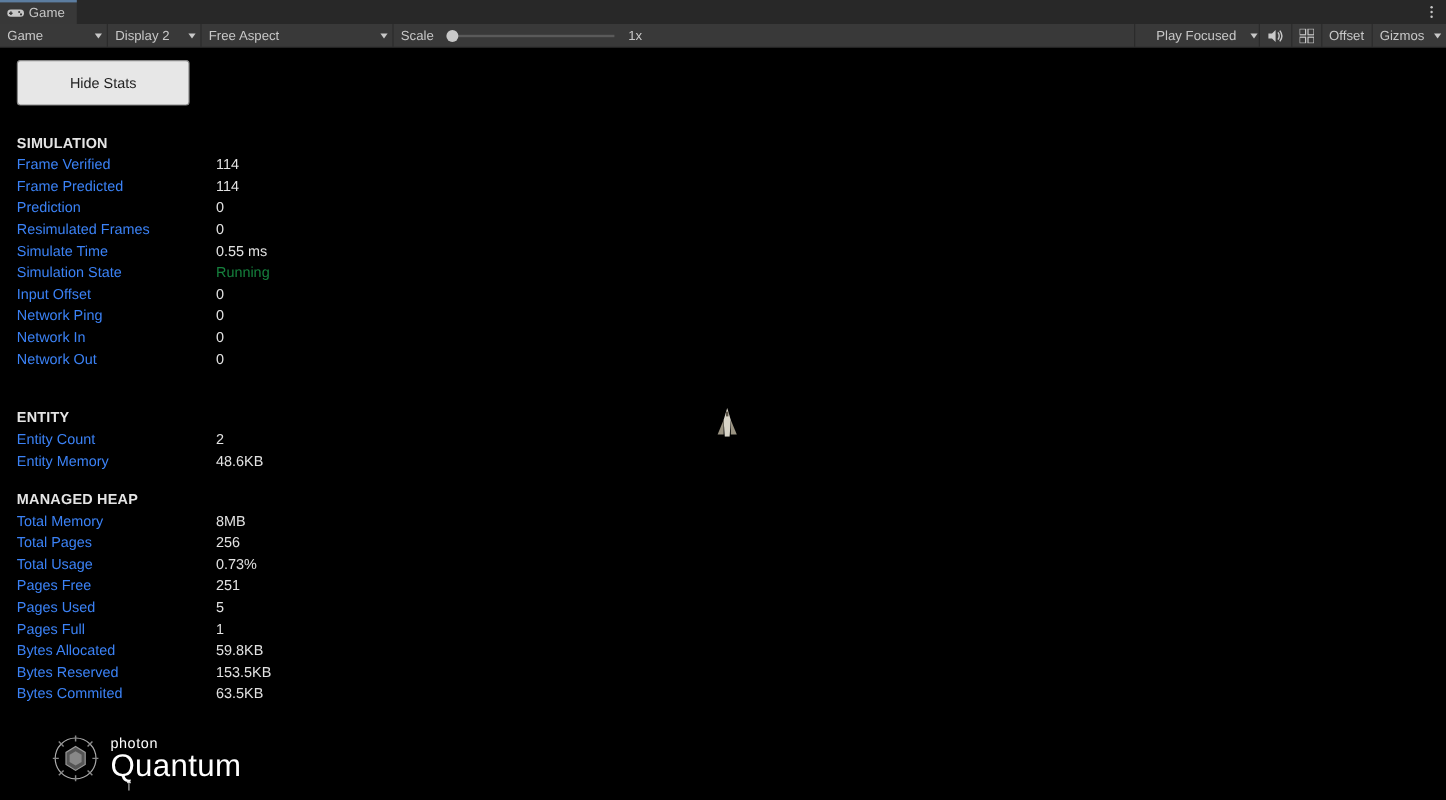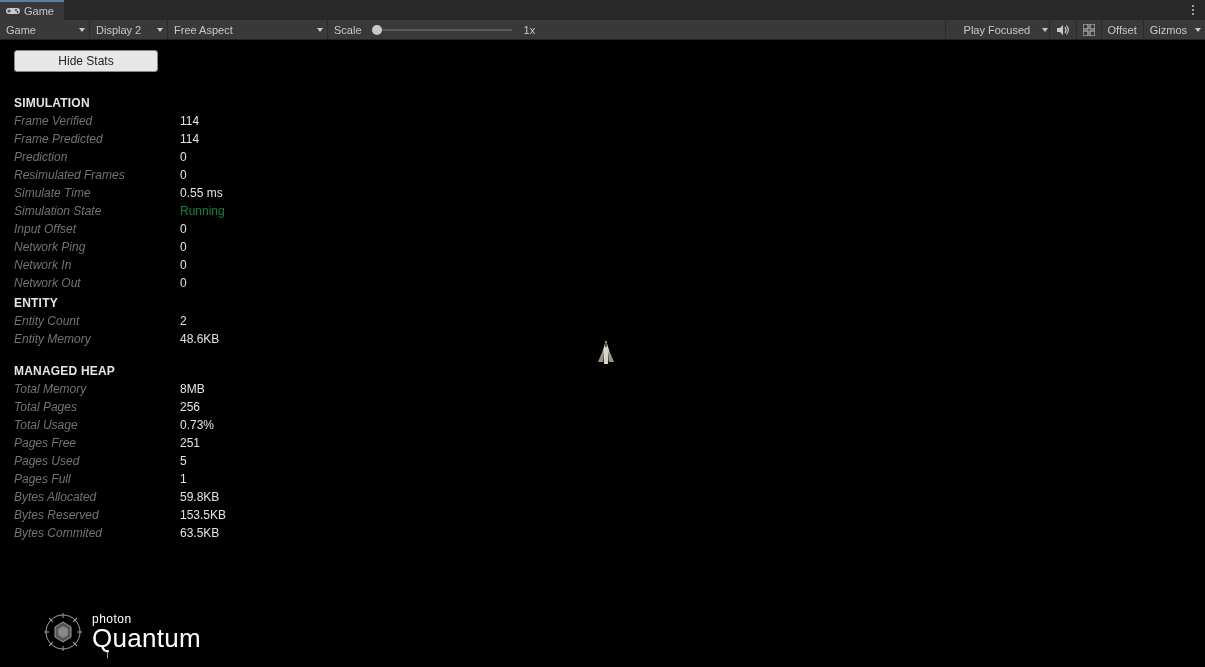--- a/index.html
+++ b/index.html
@@ -87,21 +87,21 @@
   }
 
   .stats-panel {
     position: absolute;
     top: 10px;
     left: 14px;
     color: #e8e8e8;
   }
   .hide-btn {
     width: 144px;
-    height: 22px;
+    height: 38px;
     background: #e7e7e7;
     color: #222;
     border: 1px solid #888;
     border-radius: 3px;
     font-size: 12px;
     cursor: pointer;
     margin-bottom: 24px;
     display:flex;
     align-items:center;
     justify-content:center;
@@ -115,22 +115,21 @@
     letter-spacing: 0.2px;
   }
   .stat-row {
     display: flex;
     height: 18px;
     align-items: center;
     font-size: 12px;
   }
   .stat-label {
     width: 166px;
-    color: #737373;
-    font-style: italic;
+    color: #3b82f6;
   }
   .stat-value {
     color: #e2e2e2;
   }
   .running { color: #15803d; }
 
   .ship {
     position: absolute;
     left: 596px;
     top: 300px;
@@ -288,21 +287,21 @@
           <div class="stat-value">0</div>
         </div>
         <div class="stat-row">
           <div class="stat-label">Network In</div>
           <div class="stat-value">0</div>
         </div>
         <div class="stat-row">
           <div class="stat-label">Network Out</div>
           <div class="stat-value">0</div>
         </div>
-        <div class="section-title" style="margin-top: 4px;">ENTITY</div>
+        <div class="section-title" style="margin-top: 33px;">ENTITY</div>
         <div class="stat-row">
           <div class="stat-label">Entity Count</div>
           <div class="stat-value">2</div>
         </div>
         <div class="stat-row">
           <div class="stat-label">Entity Memory</div>
           <div class="stat-value">48.6KB</div>
         </div>
         <div class="section-title" style="margin-top: 16px;">MANAGED HEAP</div>
         <div class="stat-row">

